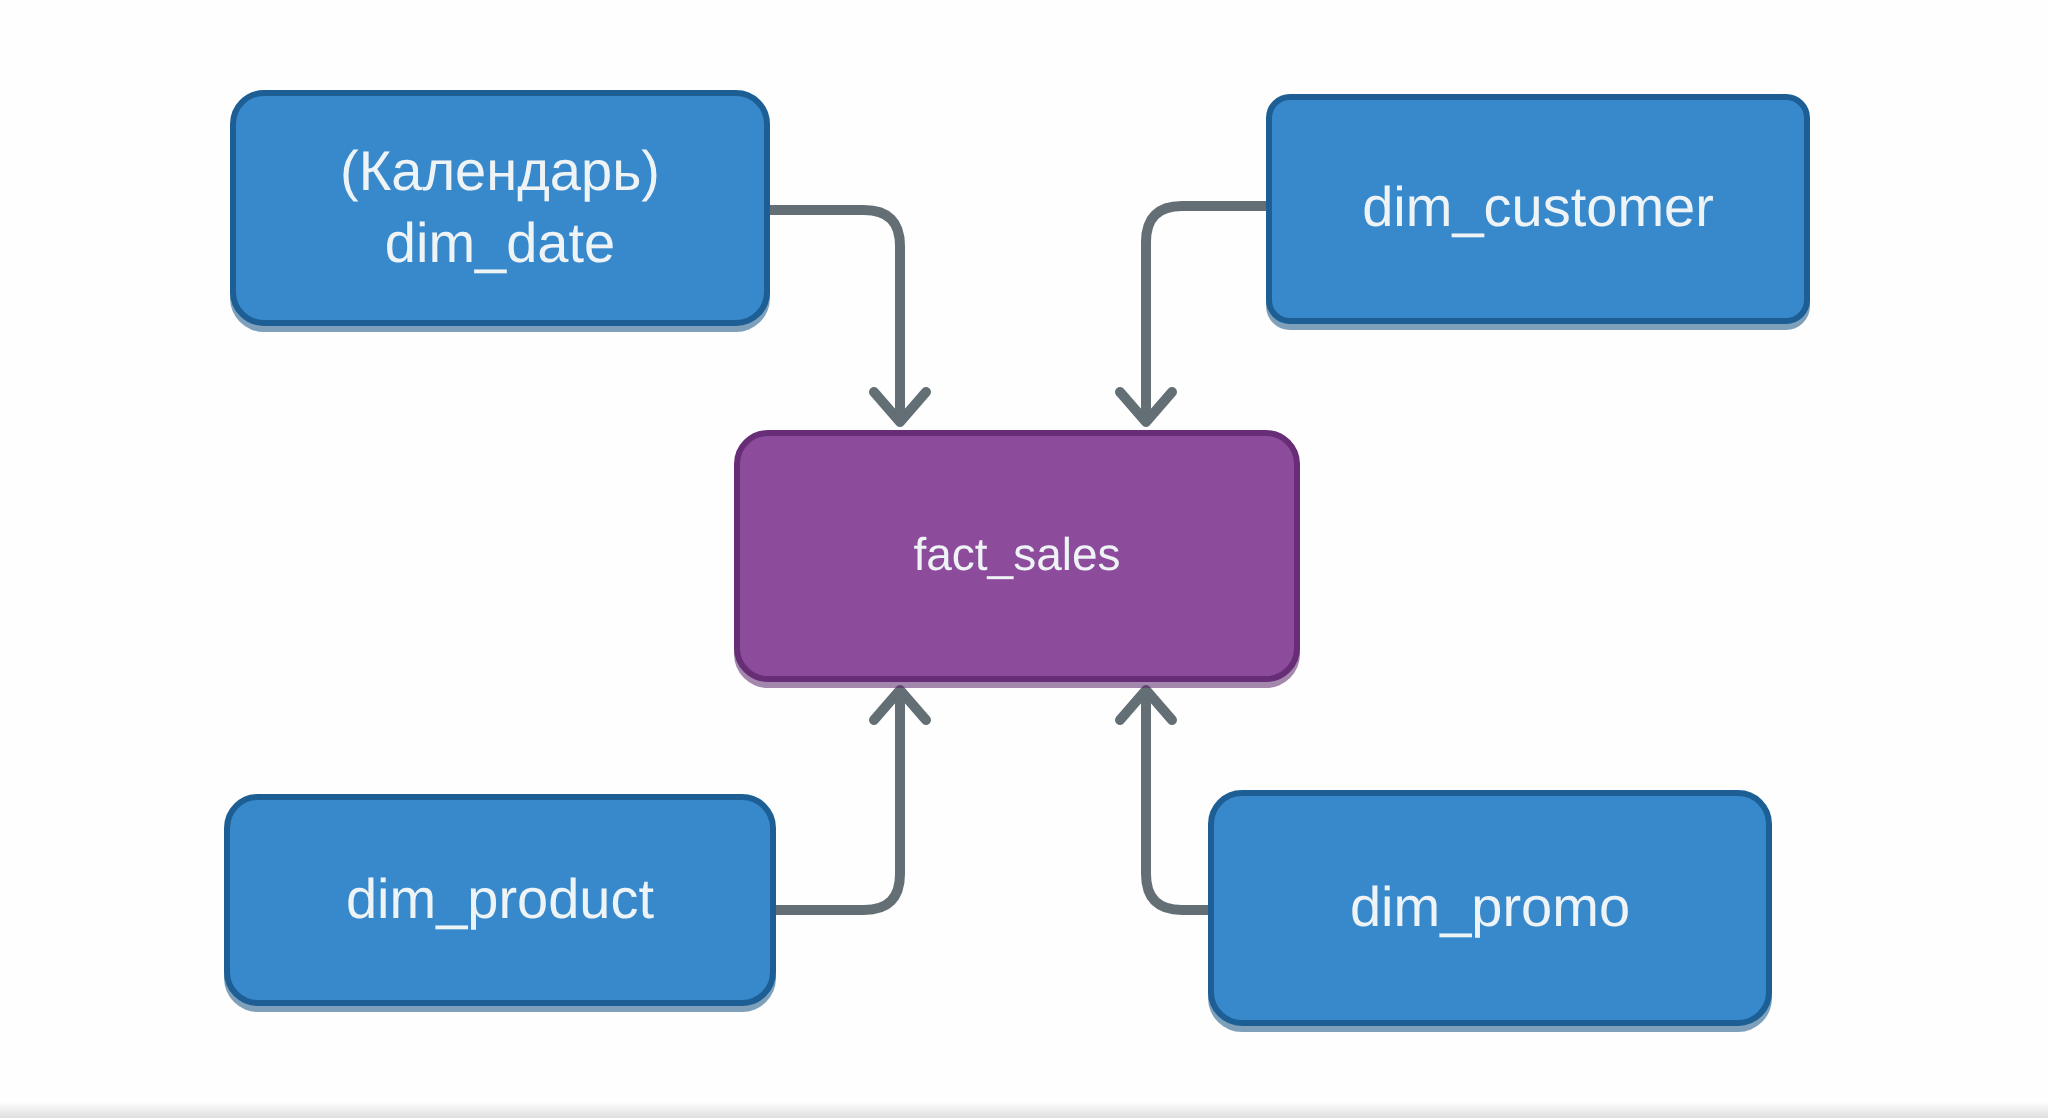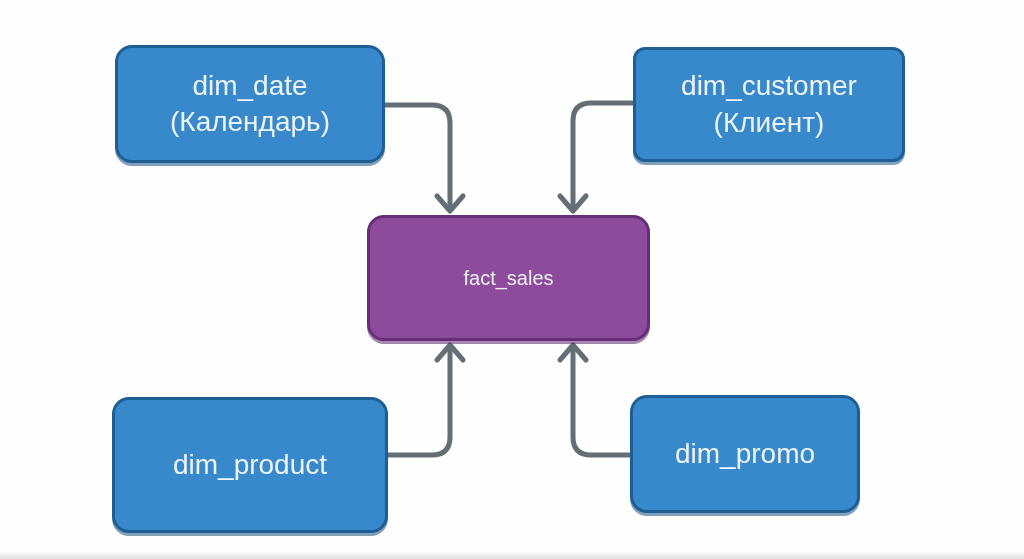--- a/index.html
+++ b/index.html
@@ -38,27 +38,27 @@
   .node.dim {
     background: var(--dimension-fill, #3789cb);
     border: 3px solid var(--dimension-border, #1d5f95);
     box-shadow: 0 3px 0 rgba(21, 82, 130, 0.55);
     font-size: 28px;
   }
   .node.fact {
     background: var(--fact-fill, #8d4b9c);
     border: 3px solid var(--fact-border, #672d77);
     box-shadow: 0 3px 0 rgba(90, 36, 105, 0.55);
-    font-size: 20px;
+    font-size: 23px;
   }
   #node-dim-date     { left: 115px; top: 45px;  width: 270px; height: 118px; }
   #node-dim-customer { left: 633px; top: 47px;  width: 272px; height: 115px; border-radius: 12px; }
   #node-fact-sales   { left: 367px; top: 215px; width: 283px; height: 126px; }
-  #node-dim-product  { left: 112px; top: 397px; width: 276px; height: 136px; }
-  #node-dim-promo    { left: 630px; top: 395px; width: 230px; height: 118px; }
+  #node-dim-product  { left: 112px; top: 397px; width: 276px; height: 106px; }
+  #node-dim-promo    { left: 604px; top: 395px; width: 282px; height: 118px; }
   .connectors {
     position: absolute;
     left: 0;
     top: 0;
     width: 1024px;
     height: 559px;
     pointer-events: none;
   }
   .connectors path {
     fill: none;
@@ -84,27 +84,26 @@
     <path class="head" d="M 560 196 L 573 211 L 586 196"></path>
 
     <path d="M 388 455 H 432 Q 450 455 450 437 V 347"></path>
     <path class="head" d="M 437 360 L 450 345 L 463 360"></path>
 
     <path d="M 630 455 H 591 Q 573 455 573 437 V 347"></path>
     <path class="head" d="M 560 360 L 573 345 L 586 360"></path>
   </svg>
 
   <div class="node dim" id="node-dim-date">
+    <span>(Календарь)</span>
     <span>dim_date</span>
-    <span>(Календарь)</span>
   </div>
 
   <div class="node dim" id="node-dim-customer">
     <span>dim_customer</span>
-    <span>(Клиент)</span>
   </div>
 
   <div class="node fact" id="node-fact-sales">
     <span>fact_sales</span>
   </div>
 
   <div class="node dim" id="node-dim-product">
     <span>dim_product</span>
   </div>
 

